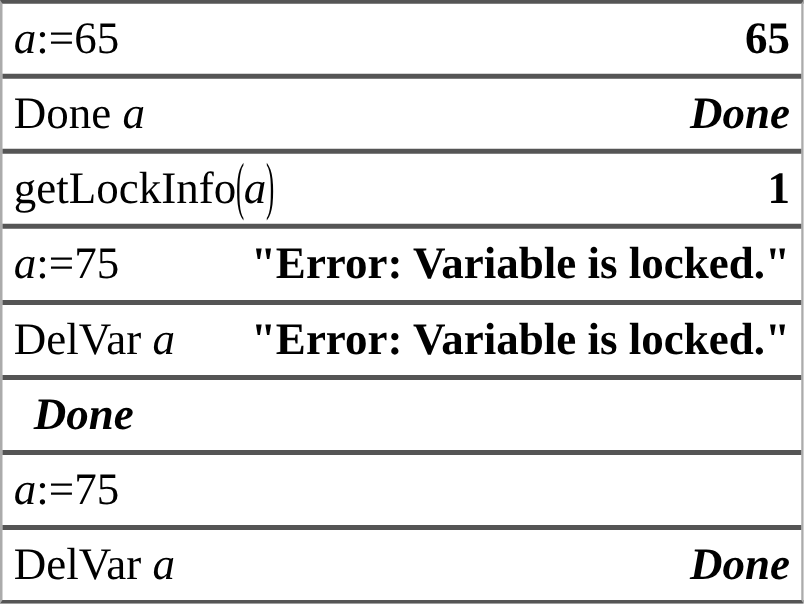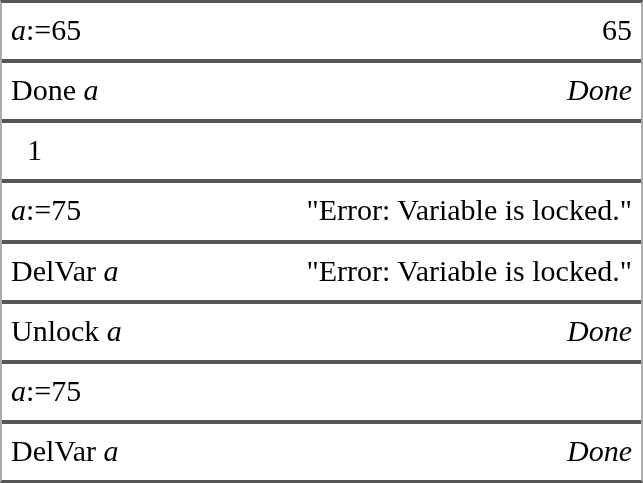--- a/index.html
+++ b/index.html
@@ -21,34 +21,35 @@
     display: flex;
     flex-direction: column;
   }
   .row {
     flex: 1 1 auto;
     display: flex;
     align-items: center;
     justify-content: space-between;
     padding: 0 9px 2px 9px;
     border-bottom: 4px solid #555555;
-    font-size: 30px;
+    font-size: 36px;
     color: #000000;
     white-space: nowrap;
     overflow: hidden;
   }
   .row:last-child {
     border-bottom: none;
   }
   .expr {
     text-align: left;
   }
   .result {
     text-align: right;
     padding-left: 16px;
+    font-weight: bold;
   }
   .it {
     font-style: italic;
   }
   .ti-paren {
     display: inline-block;
     transform: scale(0.55, 1.42);
     transform-origin: center 58%;
     margin: 0 -3px;
   }
@@ -62,35 +63,35 @@
     <div class="expr"><span class="it">a</span><span>:=65</span></div>
     <div class="result">65</div>
   </div>
 
   <div class="row">
     <div class="expr"><span>Done </span><span class="it">a</span></div>
     <div class="result it">Done</div>
   </div>
 
   <div class="row">
+    <div class="expr"><span>getLockInfo</span><span class="ti-paren">(</span><span class="it">a</span><span class="ti-paren">)</span></div>
     <div class="result">1</div>
   </div>
 
   <div class="row">
     <div class="expr"><span class="it">a</span><span>:=75</span></div>
     <div class="result">"Error: Variable is locked."</div>
   </div>
 
   <div class="row">
     <div class="expr"><span>DelVar </span><span class="it">a</span></div>
     <div class="result">"Error: Variable is locked."</div>
   </div>
 
   <div class="row">
-    <div class="expr"><span>Unlock </span><span class="it">a</span></div>
     <div class="result it">Done</div>
   </div>
 
   <div class="row">
     <div class="expr"><span class="it">a</span><span>:=75</span></div>
   </div>
 
   <div class="row">
     <div class="expr"><span>DelVar </span><span class="it">a</span></div>
     <div class="result it">Done</div>

